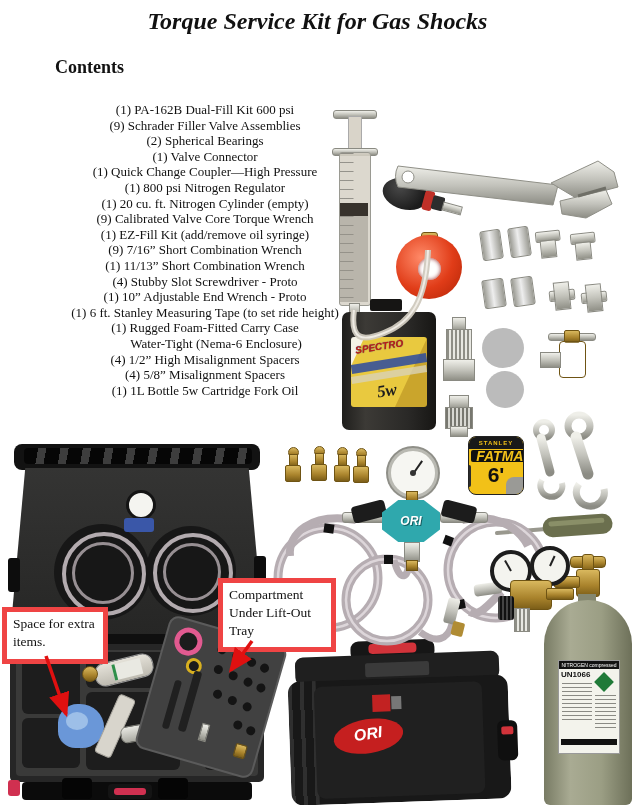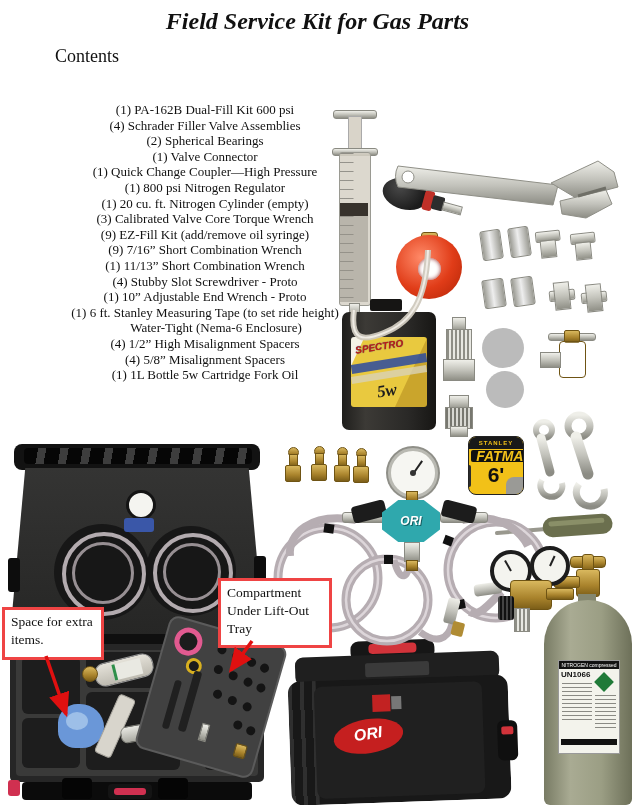--- a/index.html
+++ b/index.html
@@ -1,60 +1,61 @@
 <!DOCTYPE html>
 <html><head>
 <meta charset="utf-8">
 <style>
   html,body{margin:0;padding:0;background:#fff;}
   .page{position:relative;width:635px;height:805px;background:#fff;overflow:hidden;
         font-family:"Liberation Serif", serif;color:#111;}
   .abs{position:absolute;}
   .title{top:8px;left:0;width:635px;text-align:center;font-size:24px;font-weight:bold;font-style:italic;}
-  .contents-h{top:46px;left:55px;font-size:18px;font-weight:normal;}
+  .contents-h{top:57px;left:55px;font-size:18px;font-weight:bold;}
   .clist{top:102px;left:55px;width:300px;font-size:13px;line-height:15.6px;}
   .ci{white-space:nowrap;text-align:center;}
   .ci.indent{padding-left:22px;}
-  .callout{background:#fff;border:3px solid #ef4444;padding:3px 6px;font-size:13.5px;line-height:1.32;z-index:6;}
+  .callout{background:#fff;border:5px solid #ef4444;padding:3px 6px;font-size:13.5px;line-height:1.32;z-index:6;}
   svg.layer{position:absolute;left:0;top:0;pointer-events:none;}
   .z1{z-index:1}.z3{z-index:3}.z2{z-index:2}.z7{z-index:7}
   
   .silv{background:linear-gradient(180deg,#efefe9,#c3c3bb 50%,#8f8f86);border:1px solid #8a8a82;}
   .brass{background:linear-gradient(180deg,#d9b85e,#a9832c 60%,#7c5e18);border:1px solid #6f5414;}
   .ring{border-radius:50%;}
   
   .bottle{background:linear-gradient(90deg,#1f1e1c,#3c3a36 25%,#2a2927 70%,#171614);border-radius:7px;}
   
   .fatmax-body{background:#f2c118;border:1px solid #222;border-radius:8px;overflow:hidden;}
   
   .foamD{background:#1d1d1d;border-radius:6px;}
   .hole{width:9px;height:9px;border-radius:50%;background:#141414;position:absolute;}
 </style>
 </head>
 <body>
 
 <div class="page">
 
-  <div class="abs title">Field Service Kit for Gas Parts</div>
+  <div class="abs title">Torque Service Kit for Gas Shocks</div>
   <div class="abs contents-h">Contents</div>
   <div class="abs clist">
     <div class="ci">(1) PA-162B Dual-Fill Kit 600 psi</div>
-    <div class="ci">(4) Schrader Filler Valve Assemblies</div>
+    <div class="ci">(9) Schrader Filler Valve Assemblies</div>
     <div class="ci">(2) Spherical Bearings</div>
     <div class="ci">(1) Valve Connector</div>
     <div class="ci">(1) Quick Change Coupler—High Pressure</div>
     <div class="ci">(1) 800 psi Nitrogen Regulator</div>
     <div class="ci">(1) 20 cu. ft. Nitrogen Cylinder (empty)</div>
-    <div class="ci">(3) Calibrated Valve Core Torque Wrench</div>
-    <div class="ci">(9) EZ-Fill Kit (add/remove oil syringe)</div>
+    <div class="ci">(9) Calibrated Valve Core Torque Wrench</div>
+    <div class="ci">(1) EZ-Fill Kit (add/remove oil syringe)</div>
     <div class="ci">(9) 7/16” Short Combination Wrench</div>
     <div class="ci">(1) 11/13” Short Combination Wrench</div>
     <div class="ci">(4) Stubby Slot Screwdriver - Proto</div>
     <div class="ci">(1) 10” Adjustable End Wrench - Proto</div>
     <div class="ci">(1) 6 ft. Stanley Measuring Tape (to set ride height)</div>
+    <div class="ci">(1) Rugged Foam-Fitted Carry Case</div>
     <div class="ci indent">Water-Tight (Nema-6 Enclosure)</div>
     <div class="ci">(4) 1/2” High Misalignment Spacers</div>
     <div class="ci">(4) 5/8” Misalignment Spacers</div>
     <div class="ci">(1) 1L Bottle 5w Cartridge Fork Oil</div>
   </div>
 
   <div class="abs z1" style="left:0;top:0;width:635px;height:805px;">
 
     <div class="abs" style="left:330px;top:110px;width:50px;height:205px;">
       <div class="abs silv" style="left:3px;top:0;width:42px;height:7px;border-radius:3px;"></div>

